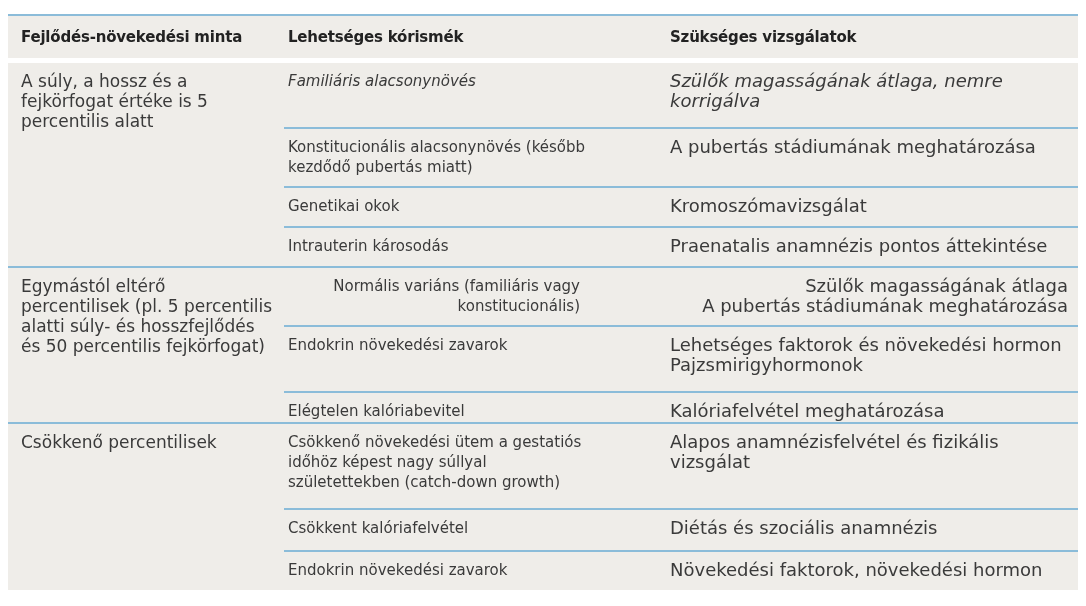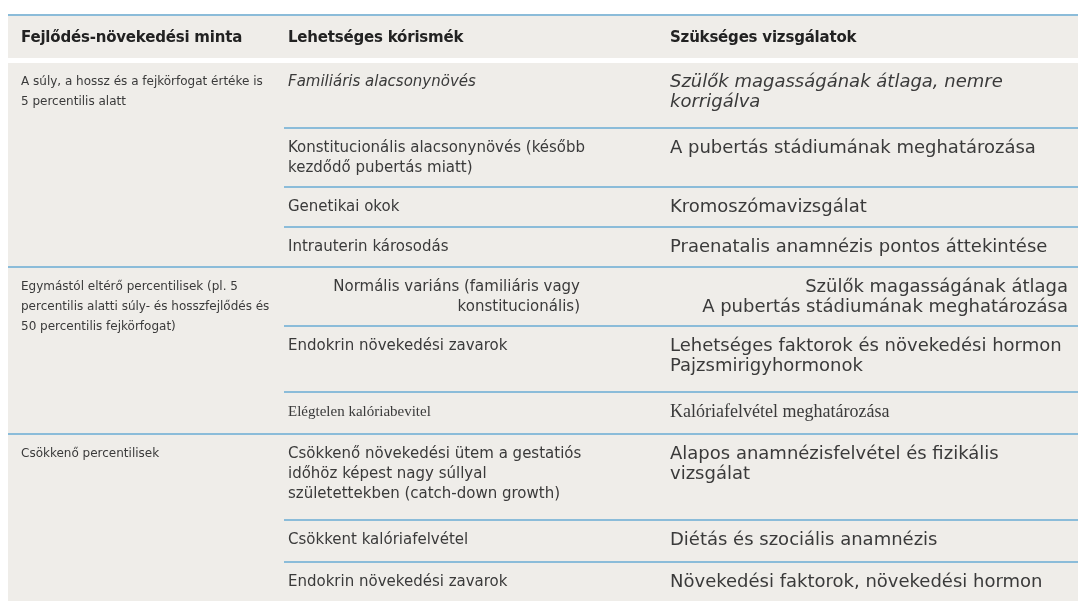--- a/index.html
+++ b/index.html
@@ -3,21 +3,21 @@
 <meta charset="utf-8">
 <style>
   html, body { margin: 0; padding: 0; background: #ffffff; }
   body { width: 1086px; height: 606px; overflow: hidden; font-family: "DejaVu Sans", "Liberation Sans", sans-serif; color: #3a3a3a; }
   .table { position: absolute; left: 8px; top: 14px; width: 1070px; }
   .hdr { background: #efede9; border-top: 2px solid #8bbcd9; height: 42px; display: flex; align-items: center; }
   .hdr div { font-weight: bold; font-size: 15px; color: #222; letter-spacing: -0.2px; }
   .gap { height: 5px; background: #ffffff; }
   .group { background: #efede9; display: flex; border-bottom: 2px solid #8bbcd9; }
   .group:last-child { border-bottom: none; }
-  .c1 { width: 276px; padding: 8px 0 0 13px; box-sizing: border-box; font-size: 12px; line-height: 20px; }
+  .c1 { width: 276px; padding: 8px 0 0 13px; box-sizing: border-box; font-size: 17px; line-height: 20px; }
   .right { flex: 1; }
   .sub { display: flex; border-bottom: 2px solid #8bbcd9; }
   .sub:last-child { border-bottom: none; }
   .c2 { width: 386px; padding: 8px 10px 9px 4px; box-sizing: border-box; font-size: 15px; line-height: 20px; }
   .c3 { flex: 1; padding: 8px 10px 9px 0; box-sizing: border-box; font-size: 18px; line-height: 20px; }
   .h1 { width: 276px; padding-left: 13px; box-sizing: border-box; }
   .h2 { width: 386px; padding-left: 4px; box-sizing: border-box; }
   .h3 { flex: 1; }
   .line { display: block; }
 </style>
@@ -64,21 +64,21 @@
           <span class="line">A pubertás stádiumának meghatározása</span>
         </div>
       </div>
       <div class="sub" style="height:64px;">
         <div class="c2">Endokrin növekedési zavarok</div>
         <div class="c3">
           <span class="line">Lehetséges faktorok és növekedési hormon</span>
           <span class="line">Pajzsmirigyhormonok</span>
         </div>
       </div>
-      <div class="sub" style="height:40px;font-family:Liberation Serif, serif;">
+      <div class="sub" style="height:29px;">
         <div class="c2">Elégtelen kalóriabevitel</div>
         <div class="c3">Kalóriafelvétel meghatározása</div>
       </div>
     </div>
   </div>
 
   <div class="group">
     <div class="c1">Csökkenő percentilisek</div>
     <div class="right">
       <div class="sub" style="height:84px;">

